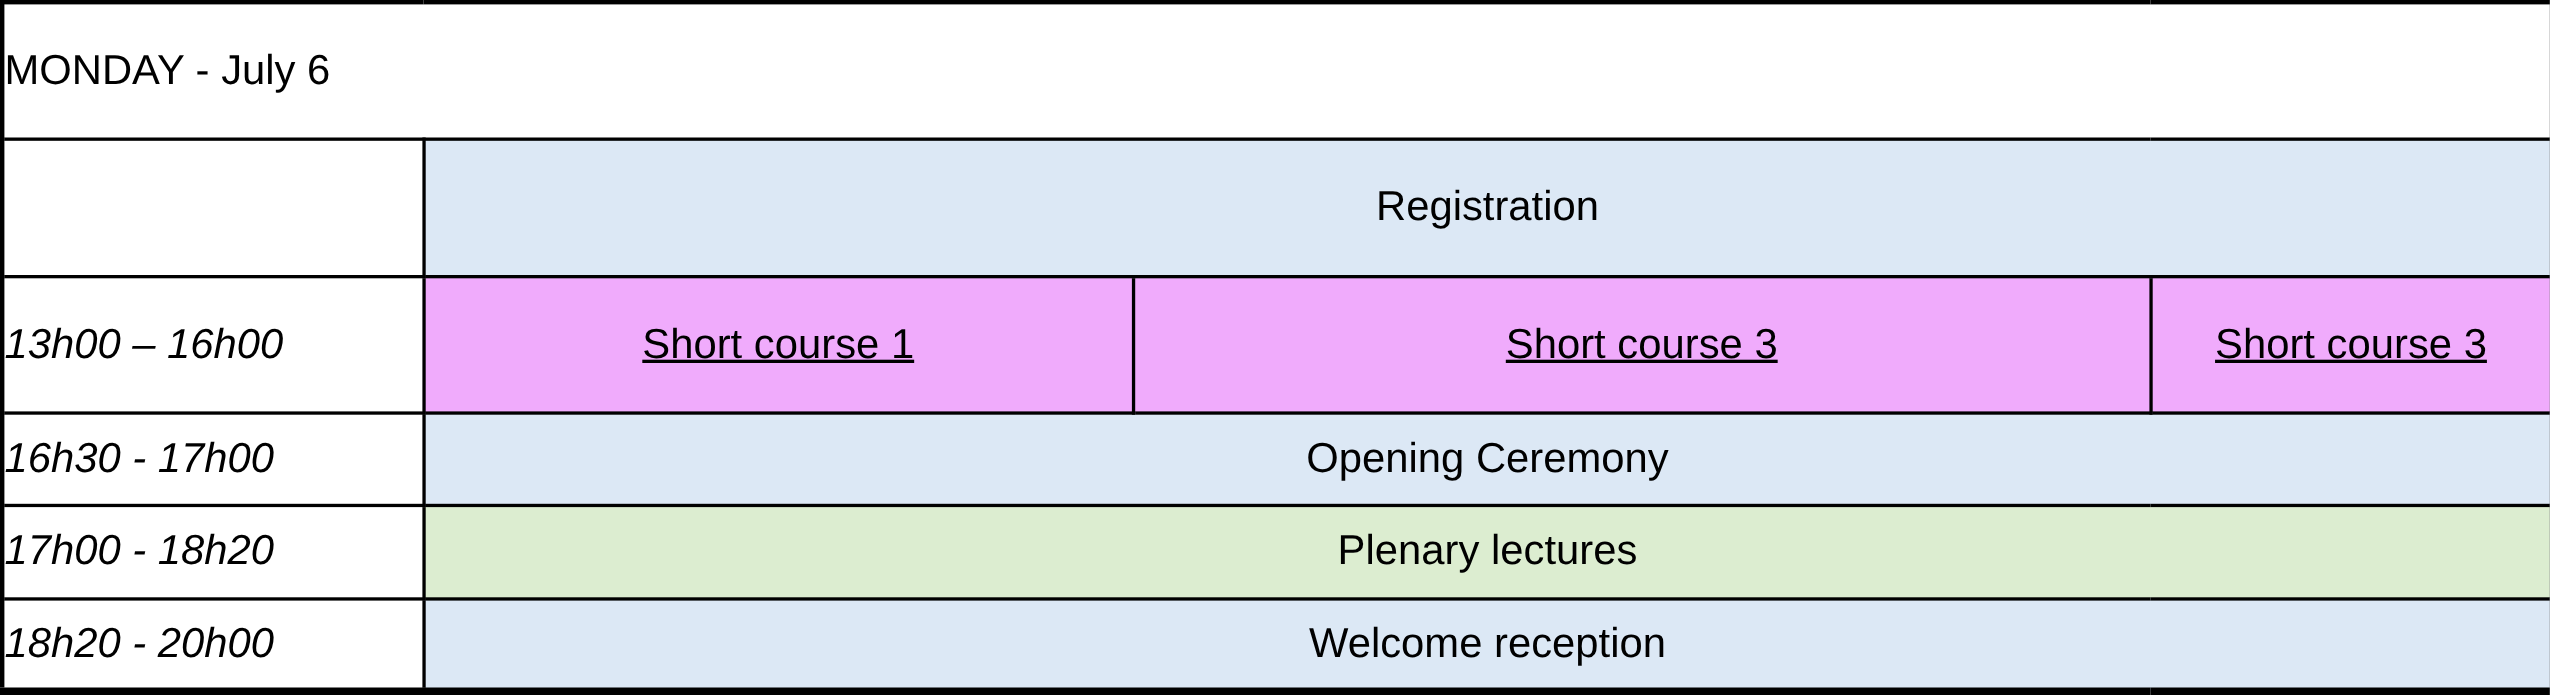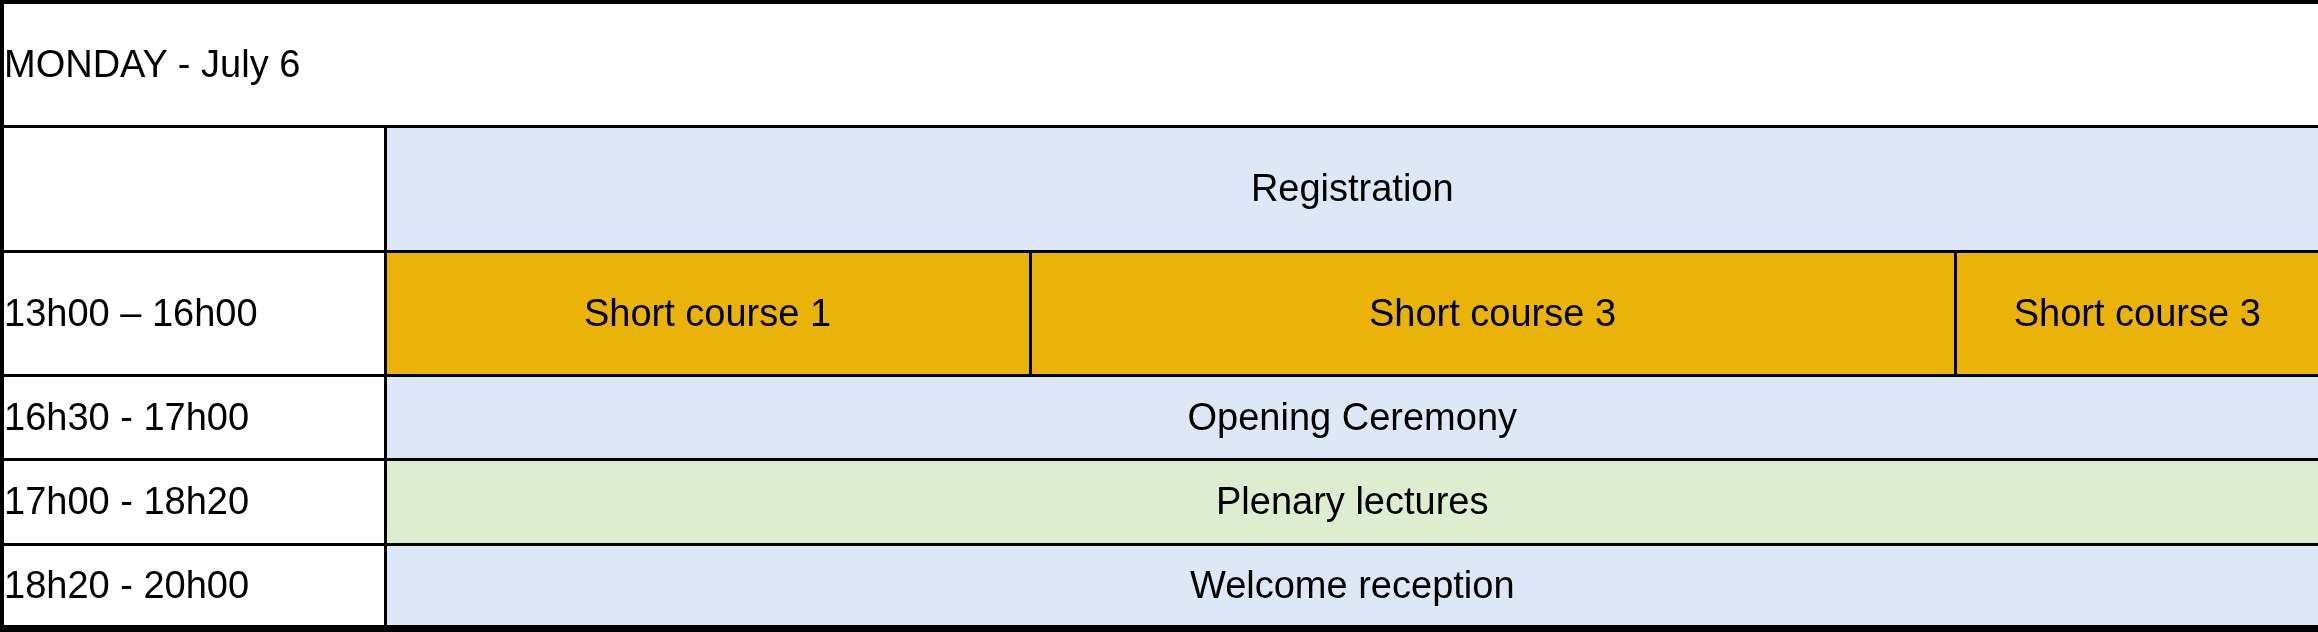--- a/index.html
+++ b/index.html
@@ -45,29 +45,30 @@
     padding-left: 10px;
     height: 100px;
   }
 
   
   .time-cell {
     background: #ffffff;
     text-align: left;
     padding-left: 8px;
     width: 383px;
+    font-style: italic;
   }
 
   
   .activity-cell {
     text-align: center;
   }
 
   .bg-blue   { background: #dce8f5; }
-  .bg-peach  { background: #eab308; }
+  .bg-peach  { background: #f0abfc; text-decoration: underline; }
   .bg-green  { background: #dcedd0; }
 
   .row-registration  { height: 104px; }
   .row-shortcourse   { height: 103px; }
   .row-opening       { height: 70px; }
   .row-plenary       { height: 70px; }
   .row-welcome       { height: 70px; }
 </style>
 </head>
 <body>

